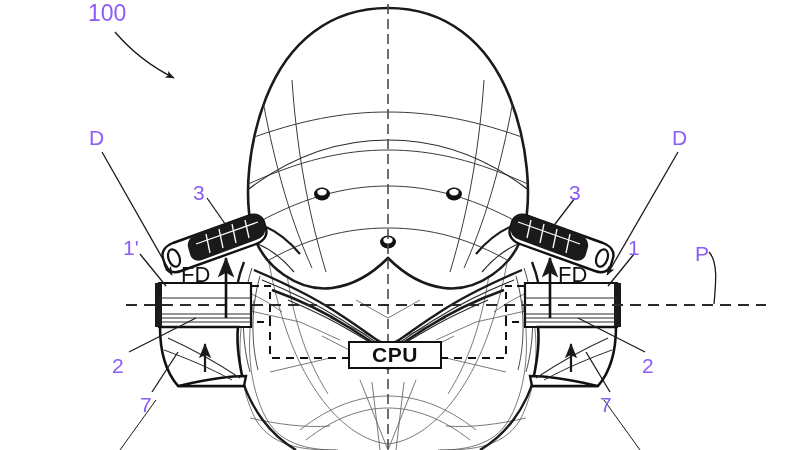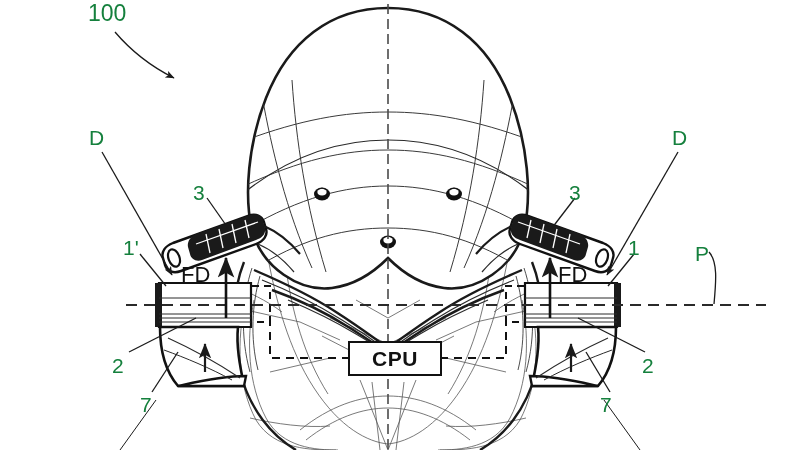--- a/index.html
+++ b/index.html
@@ -19,21 +19,21 @@
     position: absolute;
     left: 0;
     top: 0;
     width: 800px;
     height: 450px;
   }
   .ref-label {
     position: absolute;
     font-family: "Liberation Sans", sans-serif;
     font-size: 21px;
-    color: #15803d;
+    color: #8b5cf6;
     line-height: 1;
     white-space: nowrap;
     user-select: none;
   }
   .ref-label.big {
     font-size: 23px;
   }
   .fd-label {
     position: absolute;
     font-family: "Liberation Sans", sans-serif;
@@ -42,21 +42,21 @@
     color: #111111;
     line-height: 1;
     white-space: nowrap;
     user-select: none;
   }
   .cpu-box {
     position: absolute;
     left: 348px;
     top: 341px;
     width: 94px;
-    height: 35px;
+    height: 28px;
     background: #ffffff;
     border: 2.5px solid #111111;
     box-sizing: border-box;
     display: flex;
     align-items: center;
     justify-content: center;
   }
   .cpu-box span {
     font-family: "Liberation Sans", sans-serif;
     font-size: 21px;

